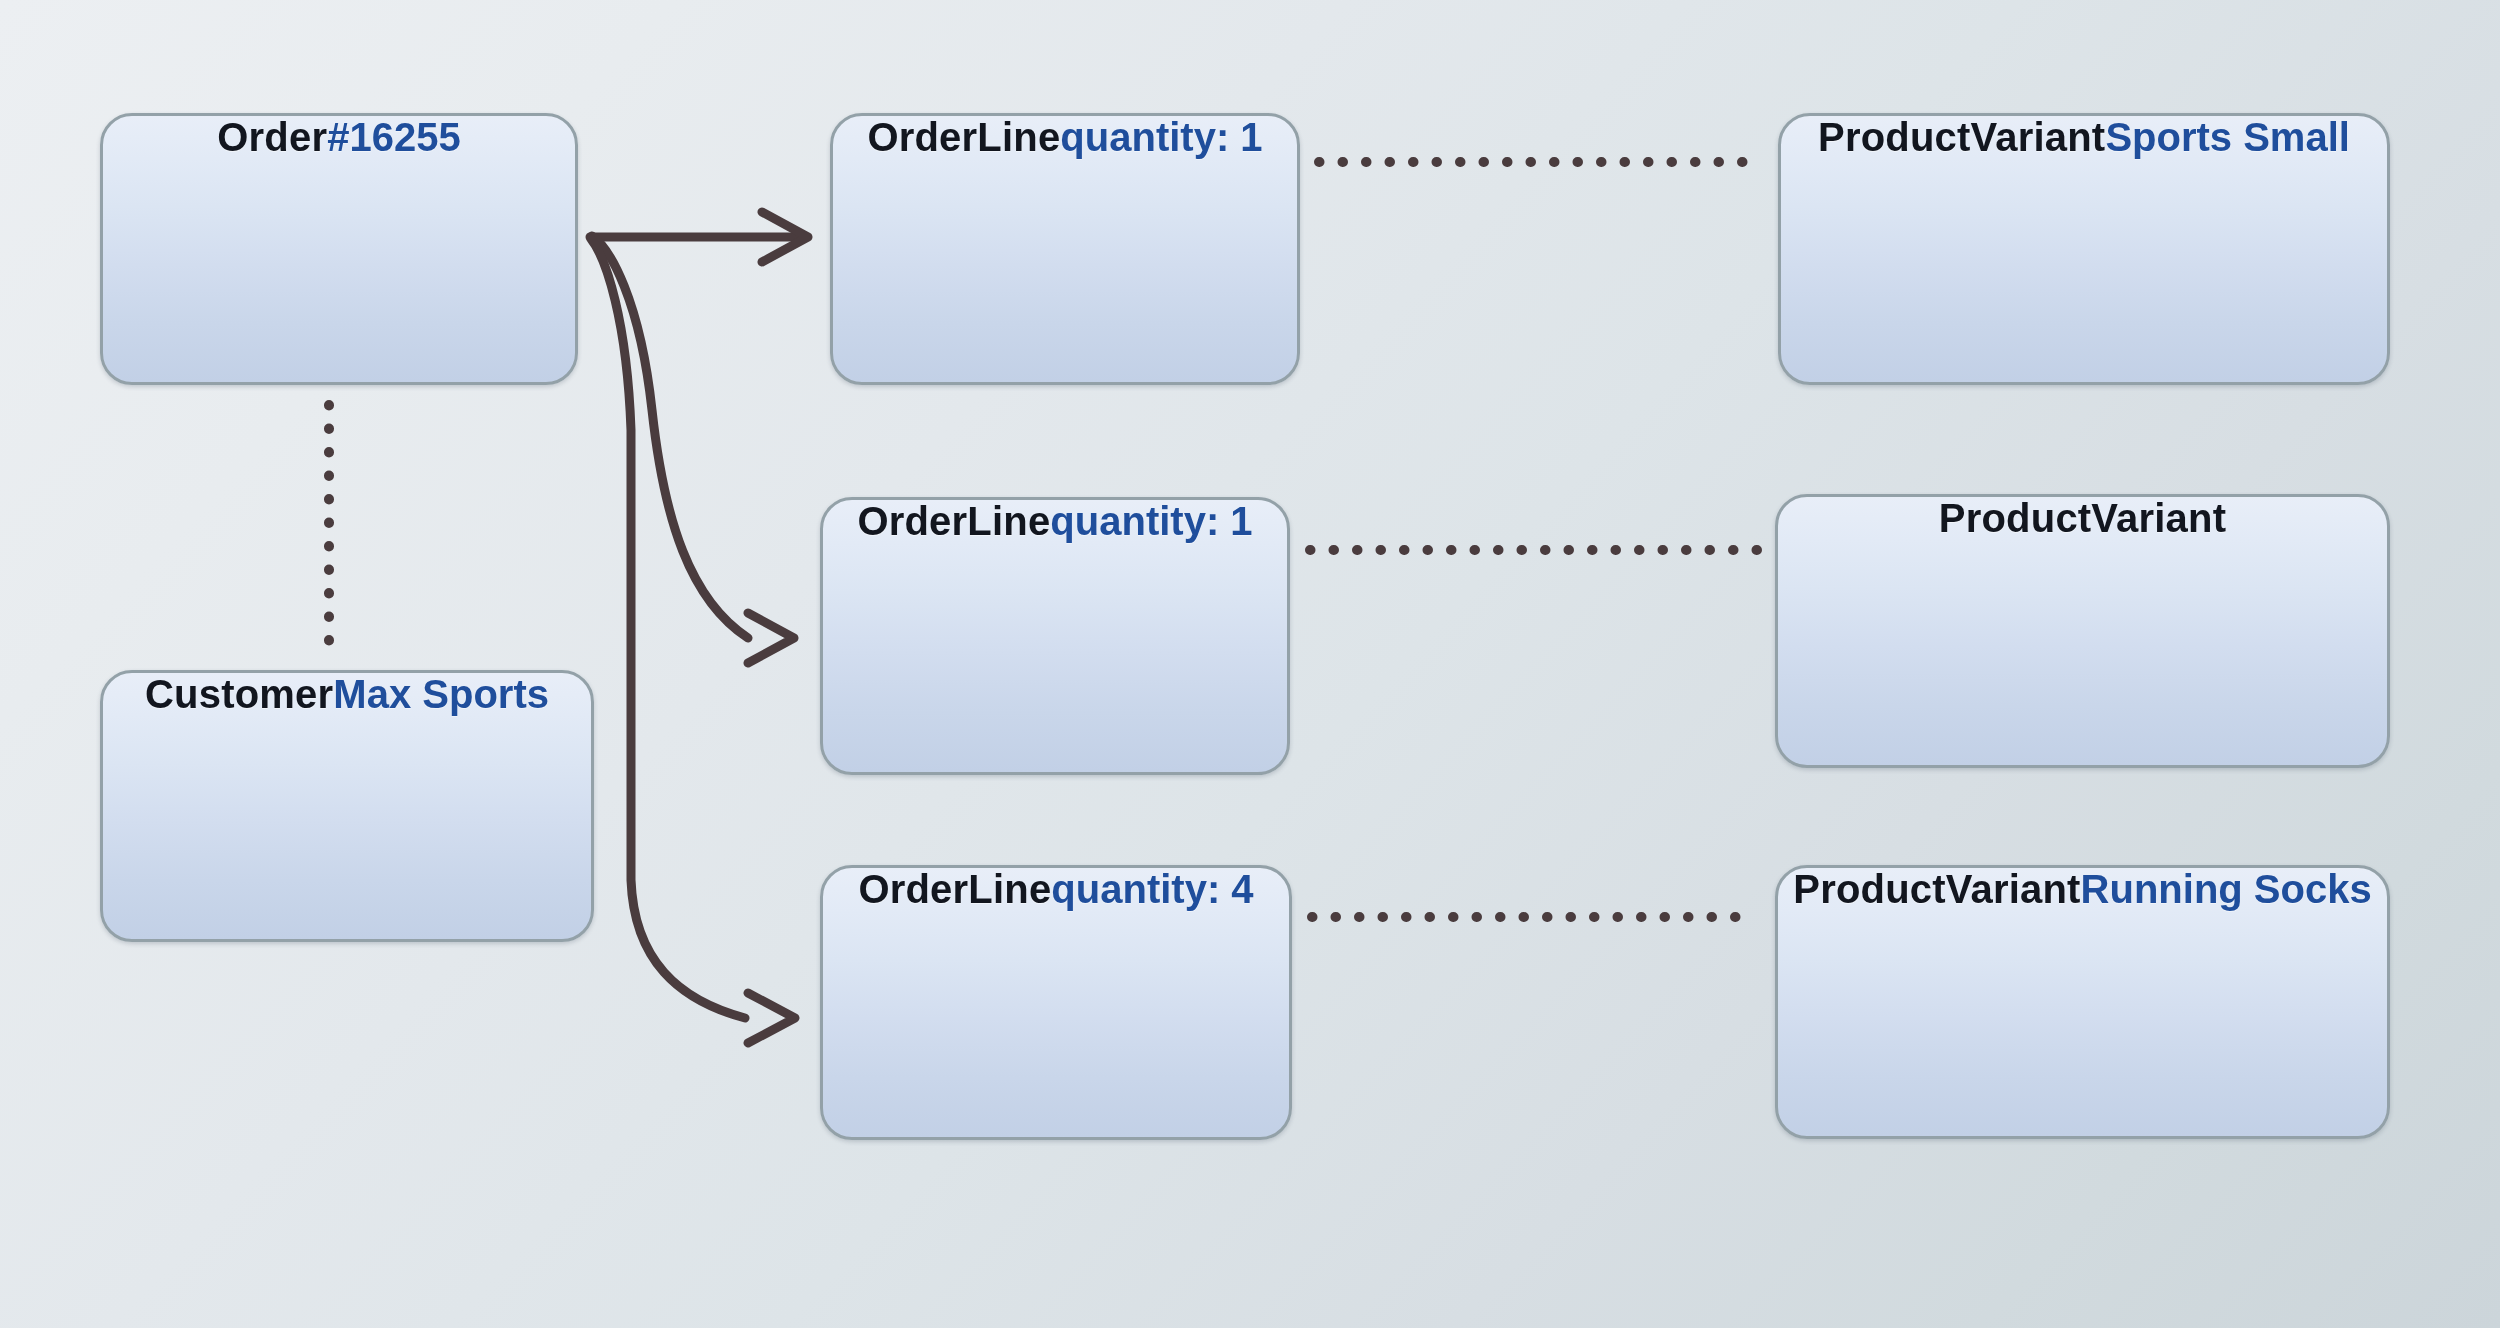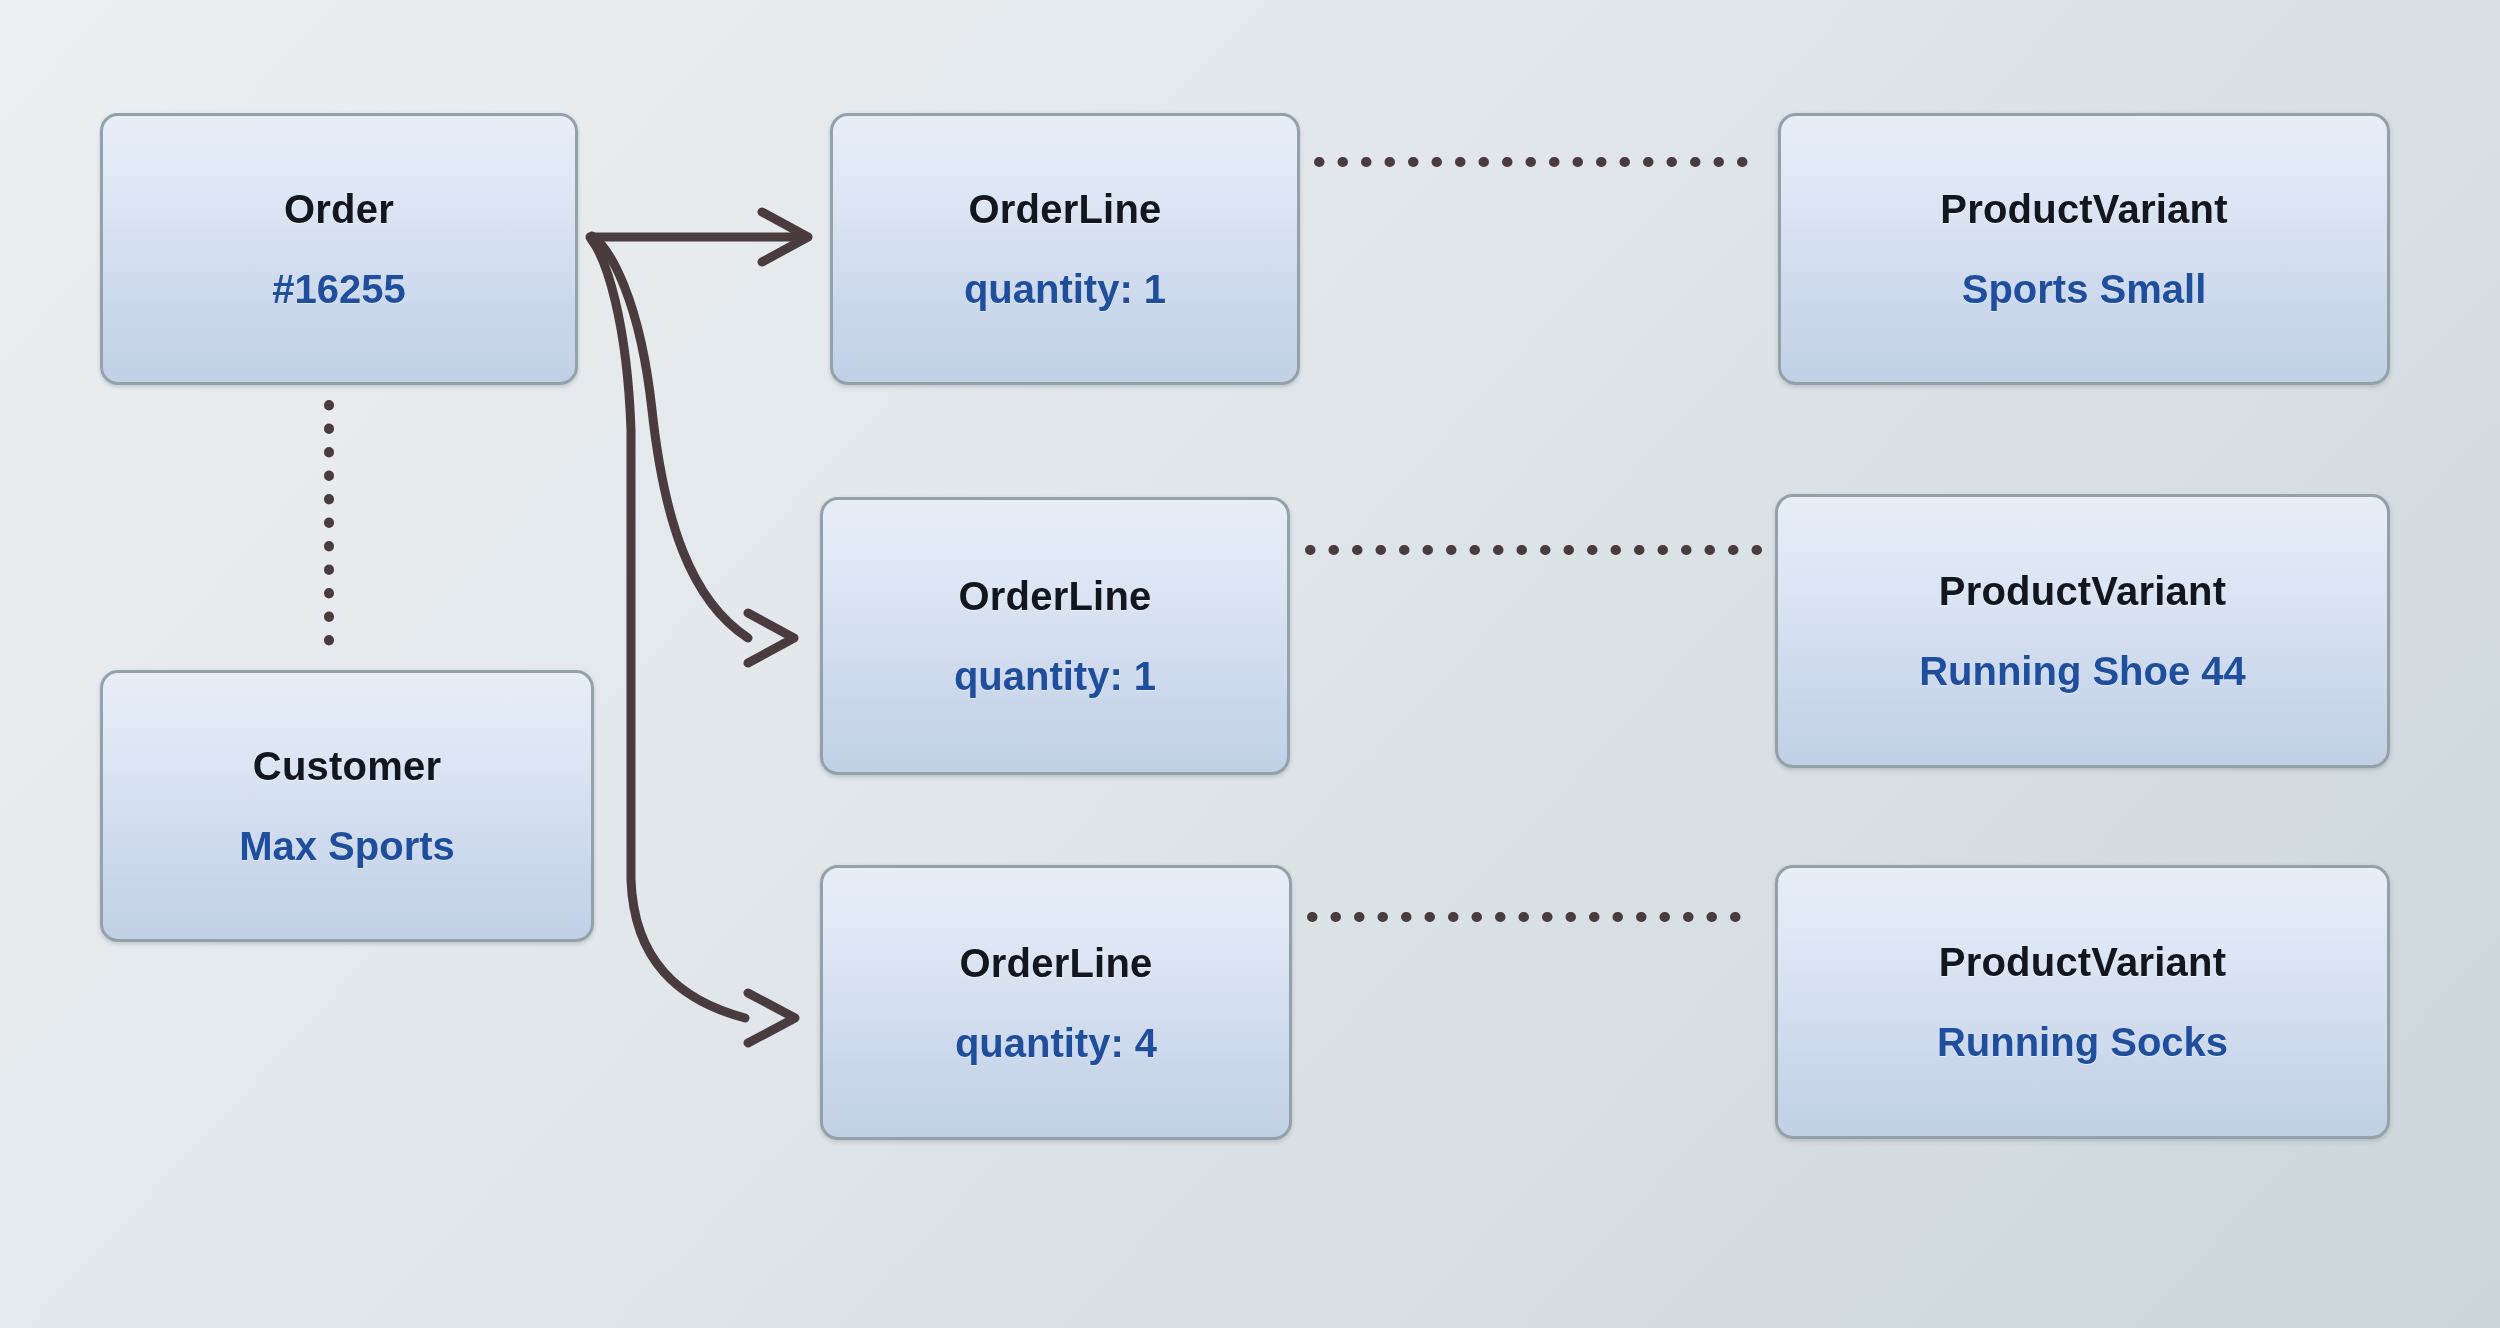--- a/index.html
+++ b/index.html
@@ -32,32 +32,32 @@
     width: 2500px;
     height: 1328px;
     pointer-events: none;
   }
 
   
   .node {
     position: absolute;
     box-sizing: border-box;
     border: 3px solid #93a1a8;
-    border-radius: 18px;
+    border-radius: 32px;
     background: linear-gradient(180deg,
         #e8eef8 0%,
         #e2eaf6 16%,
         #dbe5f3 34%,
         #d2ddef 56%,
         #c9d6ea 78%,
         #c2d0e6 100%);
     box-shadow: 0 2px 4px rgba(60, 75, 90, 0.22);
     display: flex;
-    flex-direction: column;
-    align-items: center;
+    flex-direction: row;
+    align-items: flex-start;
     justify-content: center;
     overflow: hidden;
   }
   .node-title {
     font-size: 40px;
     font-weight: bold;
     color: #12161f;
     letter-spacing: 0.2px;
     text-align: center;
     line-height: 1.05;
@@ -144,21 +144,20 @@
 
   <div class="node" style="left:1778px; top:113px; width:612px; height:272px;">
     <div class="node-title">ProductVariant</div>
     <div class="gap-md"></div>
     <div class="node-sub">Sports Small</div>
   </div>
 
   <div class="node" style="left:1775px; top:494px; width:615px; height:274px;">
     <div class="node-title">ProductVariant</div>
     <div class="gap-md"></div>
-    <div class="node-sub">Running Shoe 44</div>
   </div>
 
   <div class="node" style="left:1775px; top:865px; width:615px; height:274px;">
     <div class="node-title">ProductVariant</div>
     <div class="gap-md"></div>
     <div class="node-sub">Running Socks</div>
   </div>
 
 </div>
 

